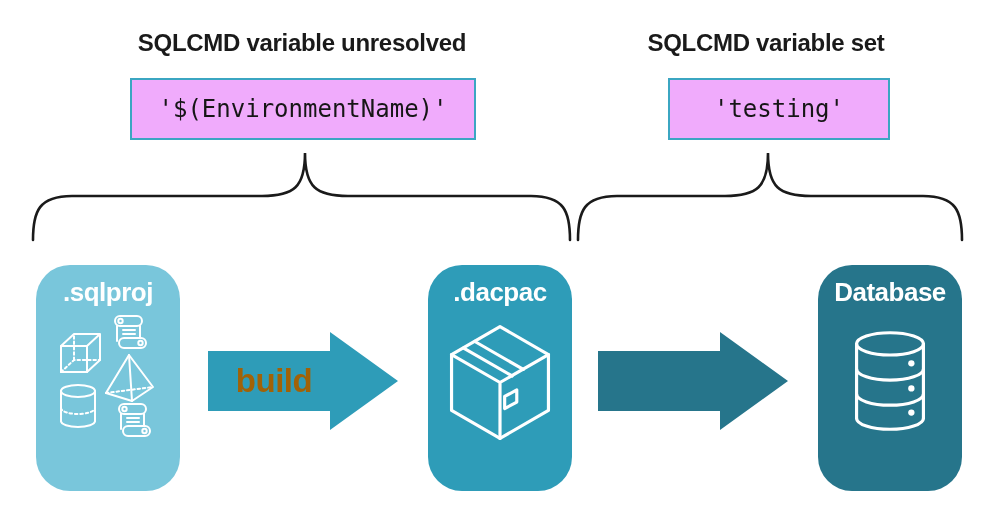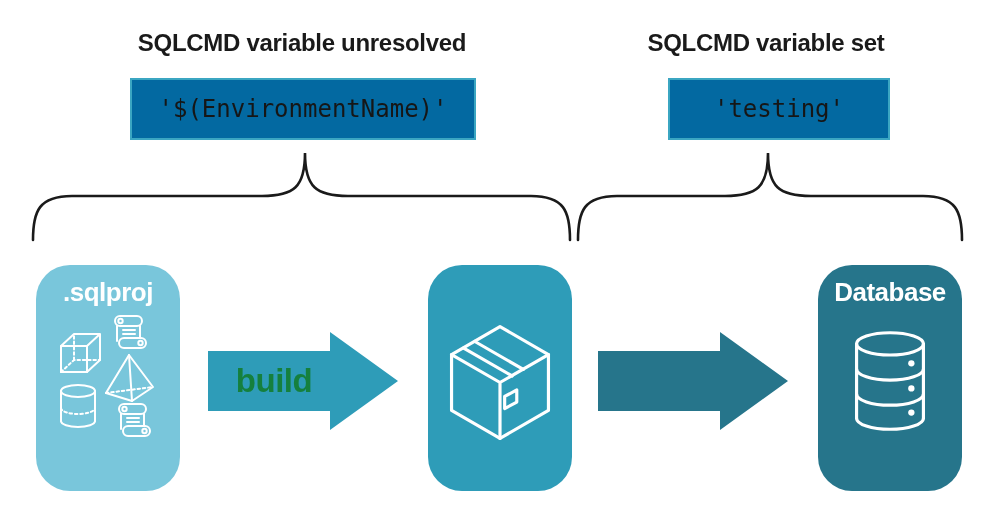--- a/index.html
+++ b/index.html
@@ -2,21 +2,21 @@
 <html style="--node-sqlproj: #79C6DB; --node-dacpac: #2E9CB8; --node-database: #26758B; --arrow-build: #2E9CB8; --arrow-deploy: #26758B; --code-box-border: #3BA6C2; --ink: #1A1A1A; --icon-white: #FFFFFF;"><head>
 <meta charset="utf-8">
 <style>
   html,body{margin:0;padding:0;background:#fff;}
   .canvas{position:relative;width:1000px;height:522px;background:#fff;overflow:hidden;
           font-family:"Liberation Sans",sans-serif;}
   .heading{position:absolute;top:29px;font-weight:bold;font-size:24px;color:var(--ink,#1a1a1a);
            text-align:center;letter-spacing:-0.3px;}
   .h1{left:117px;width:370px;}
   .h2{left:631px;width:270px;}
-  .codebox{position:absolute;top:78px;height:62px;box-sizing:border-box;background:#0369a1;
+  .codebox{position:absolute;top:78px;height:62px;box-sizing:border-box;background:#f0abfc;
            border:2.5px solid var(--code-box-border,#3BA6C2);
            display:flex;align-items:center;justify-content:center;}
   .cb1{left:130px;width:346px;}
   .cb2{left:668px;width:222px;}
   .code{font-family:"DejaVu Sans Mono","Liberation Mono",monospace;font-size:24px;color:#161616;}
   .braces{position:absolute;left:0;top:0;width:1000px;height:522px;}
   .brace{fill:none;stroke:var(--ink,#1a1a1a);stroke-width:2.6;stroke-linecap:round;}
   .node{position:absolute;top:265px;width:144px;height:226px;border-radius:34px;}
   .n-sqlproj{left:36px;background:var(--node-sqlproj,#79C6DB);}
   .n-dacpac{left:428px;background:var(--node-dacpac,#2E9CB8);}
@@ -31,21 +31,21 @@
   .wicon3{fill:none;stroke:#fff;stroke-width:3.4;stroke-linejoin:round;stroke-linecap:round;}
   .dash{stroke-dasharray:2.5 2.8;}
   .dot{fill:#fff;stroke:none;}
   .arrow{position:absolute;top:332px;width:190px;height:98px;}
   .a-build{left:208px;}
   .a-deploy{left:598px;}
   .arrow svg{position:absolute;left:0;top:0;width:190px;height:98px;}
   .fill-build{fill:var(--arrow-build,#2E9CB8);}
   .fill-deploy{fill:var(--arrow-deploy,#26758B);}
   .arrow-label{position:absolute;left:0;top:0;width:132px;height:98px;display:flex;
-               align-items:center;justify-content:center;color:#15803d;font-weight:bold;
+               align-items:center;justify-content:center;color:#a16207;font-weight:bold;
                font-size:33px;letter-spacing:-0.5px;}
 </style>
 </head>
 <body>
 
 <div class="canvas">
 
   <div class="heading h2">SQLCMD variable set</div>
   <div class="heading h1">SQLCMD variable unresolved</div>
 
@@ -100,20 +100,21 @@
   </div>
 
   <div class="arrow a-build">
     <svg viewBox="0 0 190 98">
       <polygon class="fill-build" points="0,19 122,19 122,0 190,49 122,98 122,79 0,79"></polygon>
     </svg>
     <span class="arrow-label">build</span>
   </div>
 
   <div class="node n-dacpac">
+    <div class="node-title">.dacpac</div>
     <svg class="icon-package" viewBox="0 0 120 132">
       <path class="wicon3" d="M60,6 L112,36 V96 L60,126 L8,96 V36 Z"></path>
       <path class="wicon3" d="M8,36 L60,66 L112,36 M60,66 V126"></path>
       <path class="wicon3" d="M33,22 L85,52 M21,29 L73,59"></path>
       <path class="wicon3" d="M65,81 L78,74 V87 L65,94 Z"></path>
     </svg>
   </div>
 
   <div class="arrow a-deploy">
     <svg viewBox="0 0 190 98">

